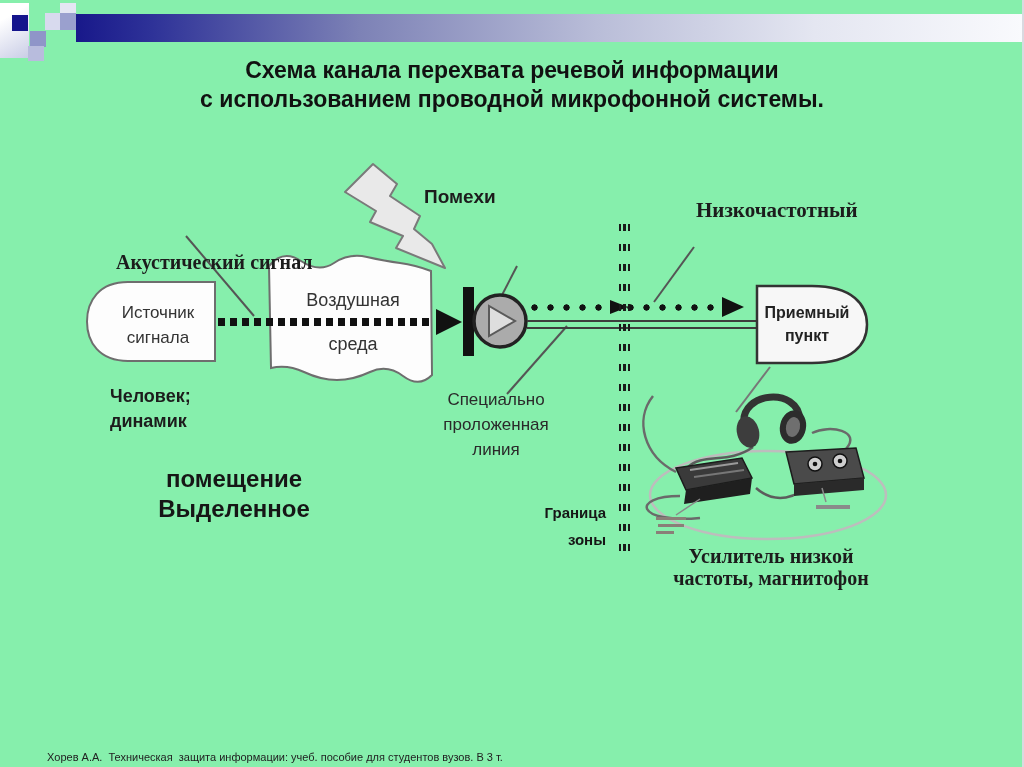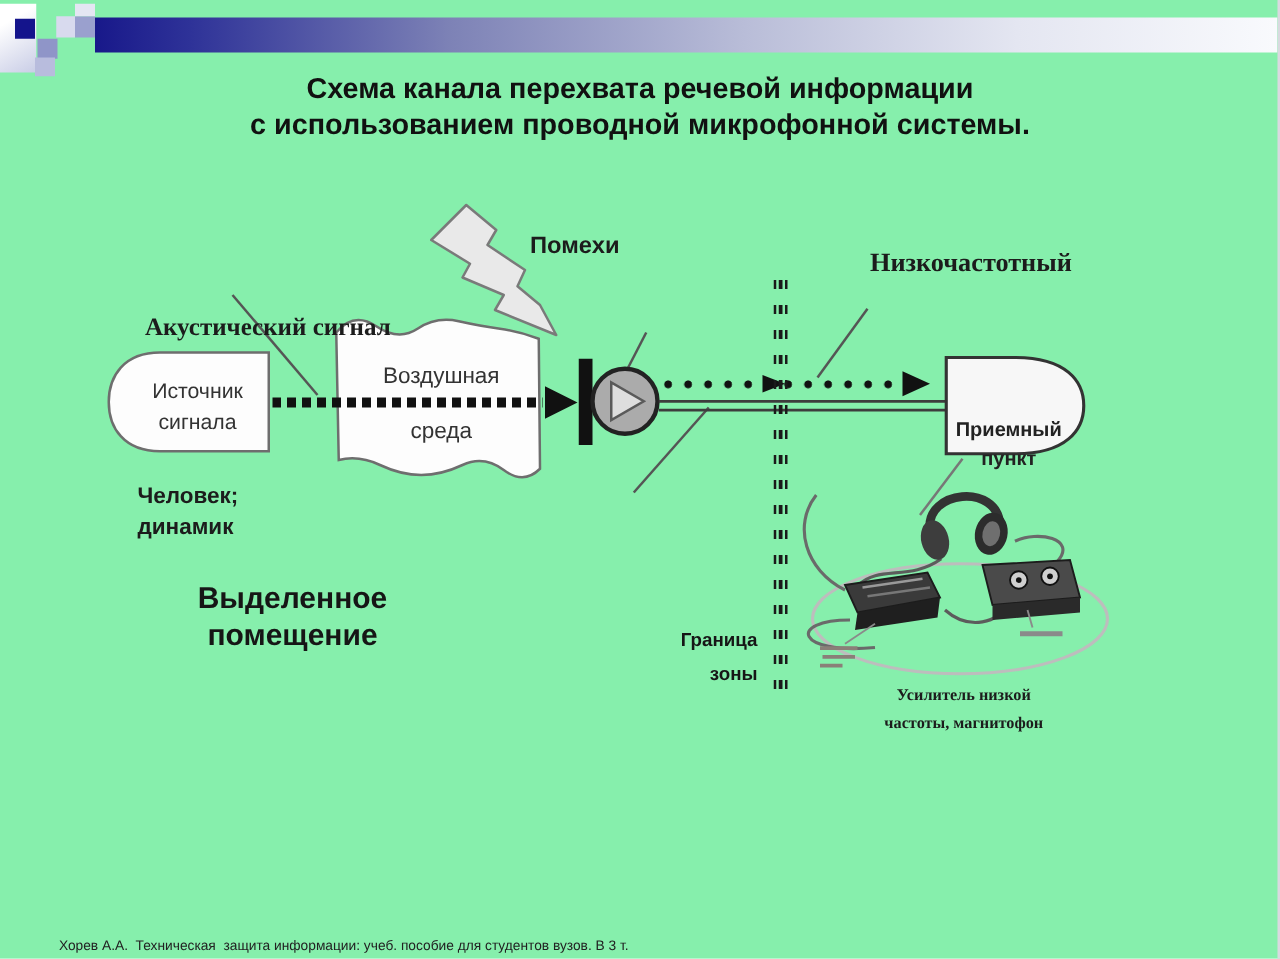--- a/index.html
+++ b/index.html
@@ -27,22 +27,22 @@
   .noise{left:424px;top:186px;font-weight:bold;font-size:19px;}
   .miclbl{left:468px;top:219px;width:140px;font-size:16px;line-height:23px;}
   .lflbl{left:652px;top:196px;font-size:21px;line-height:29px;margin-left:44px;}
   .srclbl{left:99px;top:300px;width:118px;text-align:center;font-size:17px;line-height:25px;color:#333;}
   .air1{left:292px;top:290px;width:122px;text-align:center;font-size:18px;color:#333;}
   .air2{left:292px;top:334px;width:122px;text-align:center;font-size:18px;color:#333;}
   .human{left:110px;top:384px;font-weight:bold;font-size:18px;line-height:25px;}
   .room{left:138px;top:464px;width:192px;text-align:center;font-weight:bold;font-size:24px;line-height:30px;color:#161616;}
   .laidline{left:426px;top:387px;width:140px;text-align:center;font-size:17px;line-height:25px;color:#2a2a2a;}
   .zoneborder{left:396px;top:499px;width:210px;text-align:right;font-weight:bold;font-size:15px;line-height:27px;color:#161616;}
-  .rcvlbl{left:760px;top:301px;width:94px;text-align:center;font-weight:bold;font-size:16px;line-height:23px;color:#222;margin-top:32px;}
-  .amplbl{left:664px;top:545px;width:214px;text-align:center;font-size:13px;line-height:22px;}
+  .rcvlbl{left:760px;top:301px;width:94px;text-align:center;font-weight:bold;font-size:16px;line-height:23px;color:#222;}
+  .amplbl{left:664px;top:545px;width:214px;text-align:center;font-size:20px;line-height:22px;}
   
   .dotsA{left:218px;top:318px;width:216px;height:8px;z-index:3;
     background:repeating-linear-gradient(to right,#111 0 7px,transparent 7px 12px);}
   .dotsB{left:531px;top:304px;width:192px;height:7px;z-index:3;
     background-image:radial-gradient(circle at 3.5px 3.5px,#111 2.9px,transparent 3.4px);
     background-size:16px 7px;background-repeat:repeat-x;}
   
   .boundary{left:619px;top:224px;height:334px;z-index:5;display:flex;gap:2px;}
   .bcol{width:2.4px;height:100%;background:repeating-linear-gradient(to bottom,#1a1a1a 0 7px,transparent 7px 20px);}
   svg.canvas{position:absolute;left:0;top:0;z-index:1;}
@@ -156,24 +156,29 @@
 
   <div class="lbl air1">Воздушная</div>
   <div class="lbl air2">среда</div>
 
   <div class="lbl human">
     <div>Человек;</div>
     <div>динамик</div>
   </div>
 
   <div class="lbl room">
+    <div>помещение</div>
     <div>Выделенное</div>
-    <div>помещение</div>
   </div>
 
+  <div class="lbl laidline">
+    <div>Специально</div>
+    <div>проложенная</div>
+    <div>линия</div>
+  </div>
 
   <div class="lbl zoneborder">
     <div>Граница</div>
     <div>зоны</div>
   </div>
 
   <div class="lbl rcvlbl">
     <div>Приемный</div>
     <div>пункт</div>
   </div>

